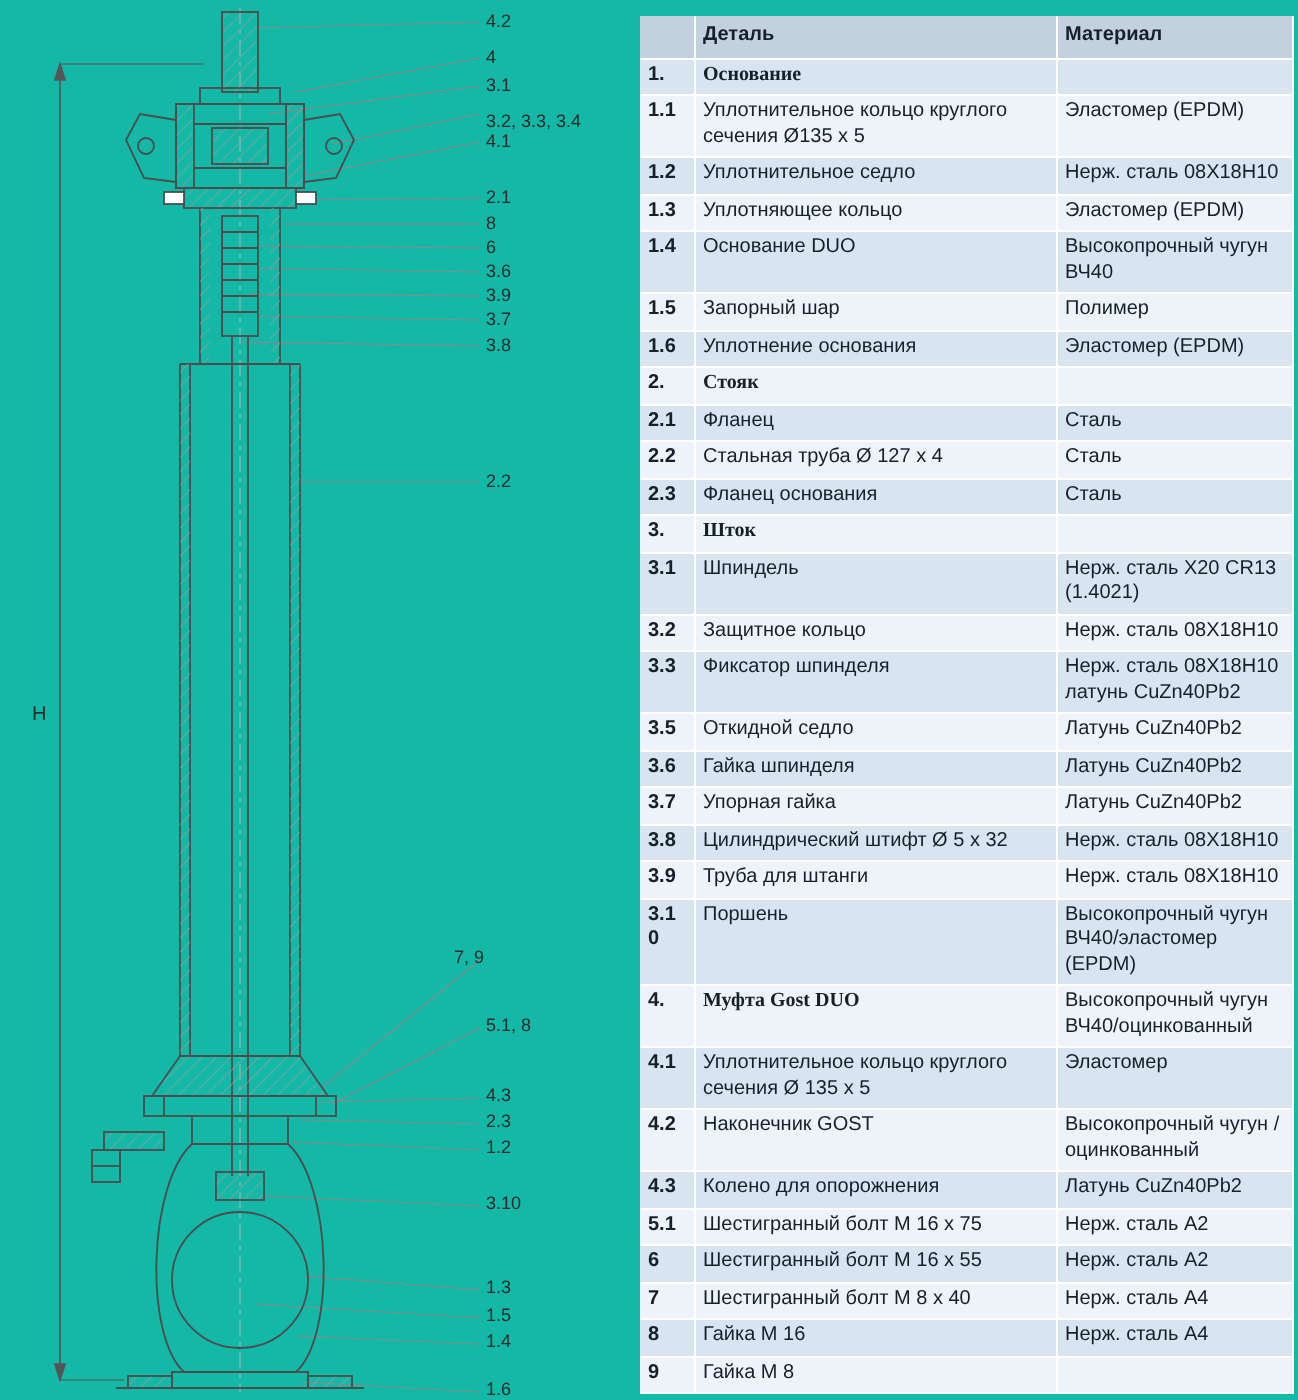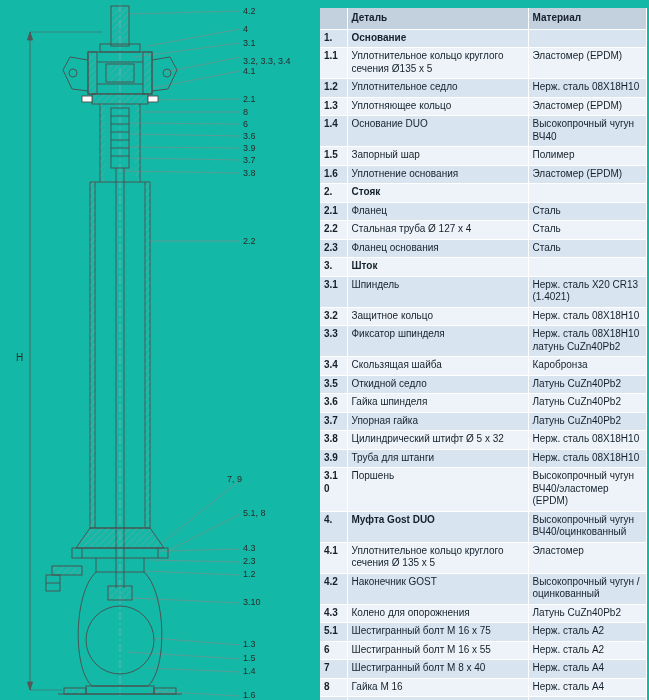--- a/index.html
+++ b/index.html
@@ -23,21 +23,21 @@
     font-size:10px; line-height:1.25; color:#15202b; }
   .parts th, .parts td { padding:2px 4px 3px 4px; vertical-align:top; text-align:left;
     border-bottom:1px solid #fff; border-right:1px solid #fff; word-wrap:break-word; }
   .parts thead th { background:#c3d0dd; font-weight:bold; padding-top:4px; padding-bottom:4px; }
   .parts tbody tr:nth-child(odd) td { background:#d8e5f1; }
   .parts tbody tr:nth-child(even) td { background:#edf3f9; }
   .parts col.c-num { width:27px; }
   .parts col.c-part { width:181px; }
   .parts col.c-mat { width:118px; }
   .parts td.num { font-weight:bold; }
-  .parts tr.section td.part { font-weight:bold; }
+  .parts tr.section td.part { font-weight:bold;font-family:Liberation Serif, serif; }
 
   
   table.dims { margin-top:12px; margin-left:34px; width:292px; border-collapse:collapse;
     font-size:9px; color:#15202b; text-align:center; table-layout:fixed; }
   .dims th { background:#c3d0dd; font-weight:bold; padding:4px 2px; border:1px solid #fff;font-style:italic; }
   .dims td { background:#d8e5f1; padding:4px 2px; border:1px solid #fff; }
 </style>
 </head>
 <body>
 
@@ -283,25 +283,20 @@
             <td class="num">3.2</td>
             <td class="part">Защитное кольцо</td>
             <td class="material">Нерж. сталь 08Х18Н10</td>
           </tr>
           <tr>
             <td class="num">3.3</td>
             <td class="part">Фиксатор шпинделя</td>
             <td class="material">Нерж. сталь 08Х18Н10 латунь CuZn40Pb2</td>
           </tr>
           <tr>
-            <td class="num">3.4</td>
-            <td class="part">Скользящая шайба</td>
-            <td class="material">Каробронза</td>
-          </tr>
-          <tr>
             <td class="num">3.5</td>
             <td class="part">Откидной седло</td>
             <td class="material">Латунь CuZn40Pb2</td>
           </tr>
           <tr>
             <td class="num">3.6</td>
             <td class="part">Гайка шпинделя</td>
             <td class="material">Латунь CuZn40Pb2</td>
           </tr>
           <tr>

